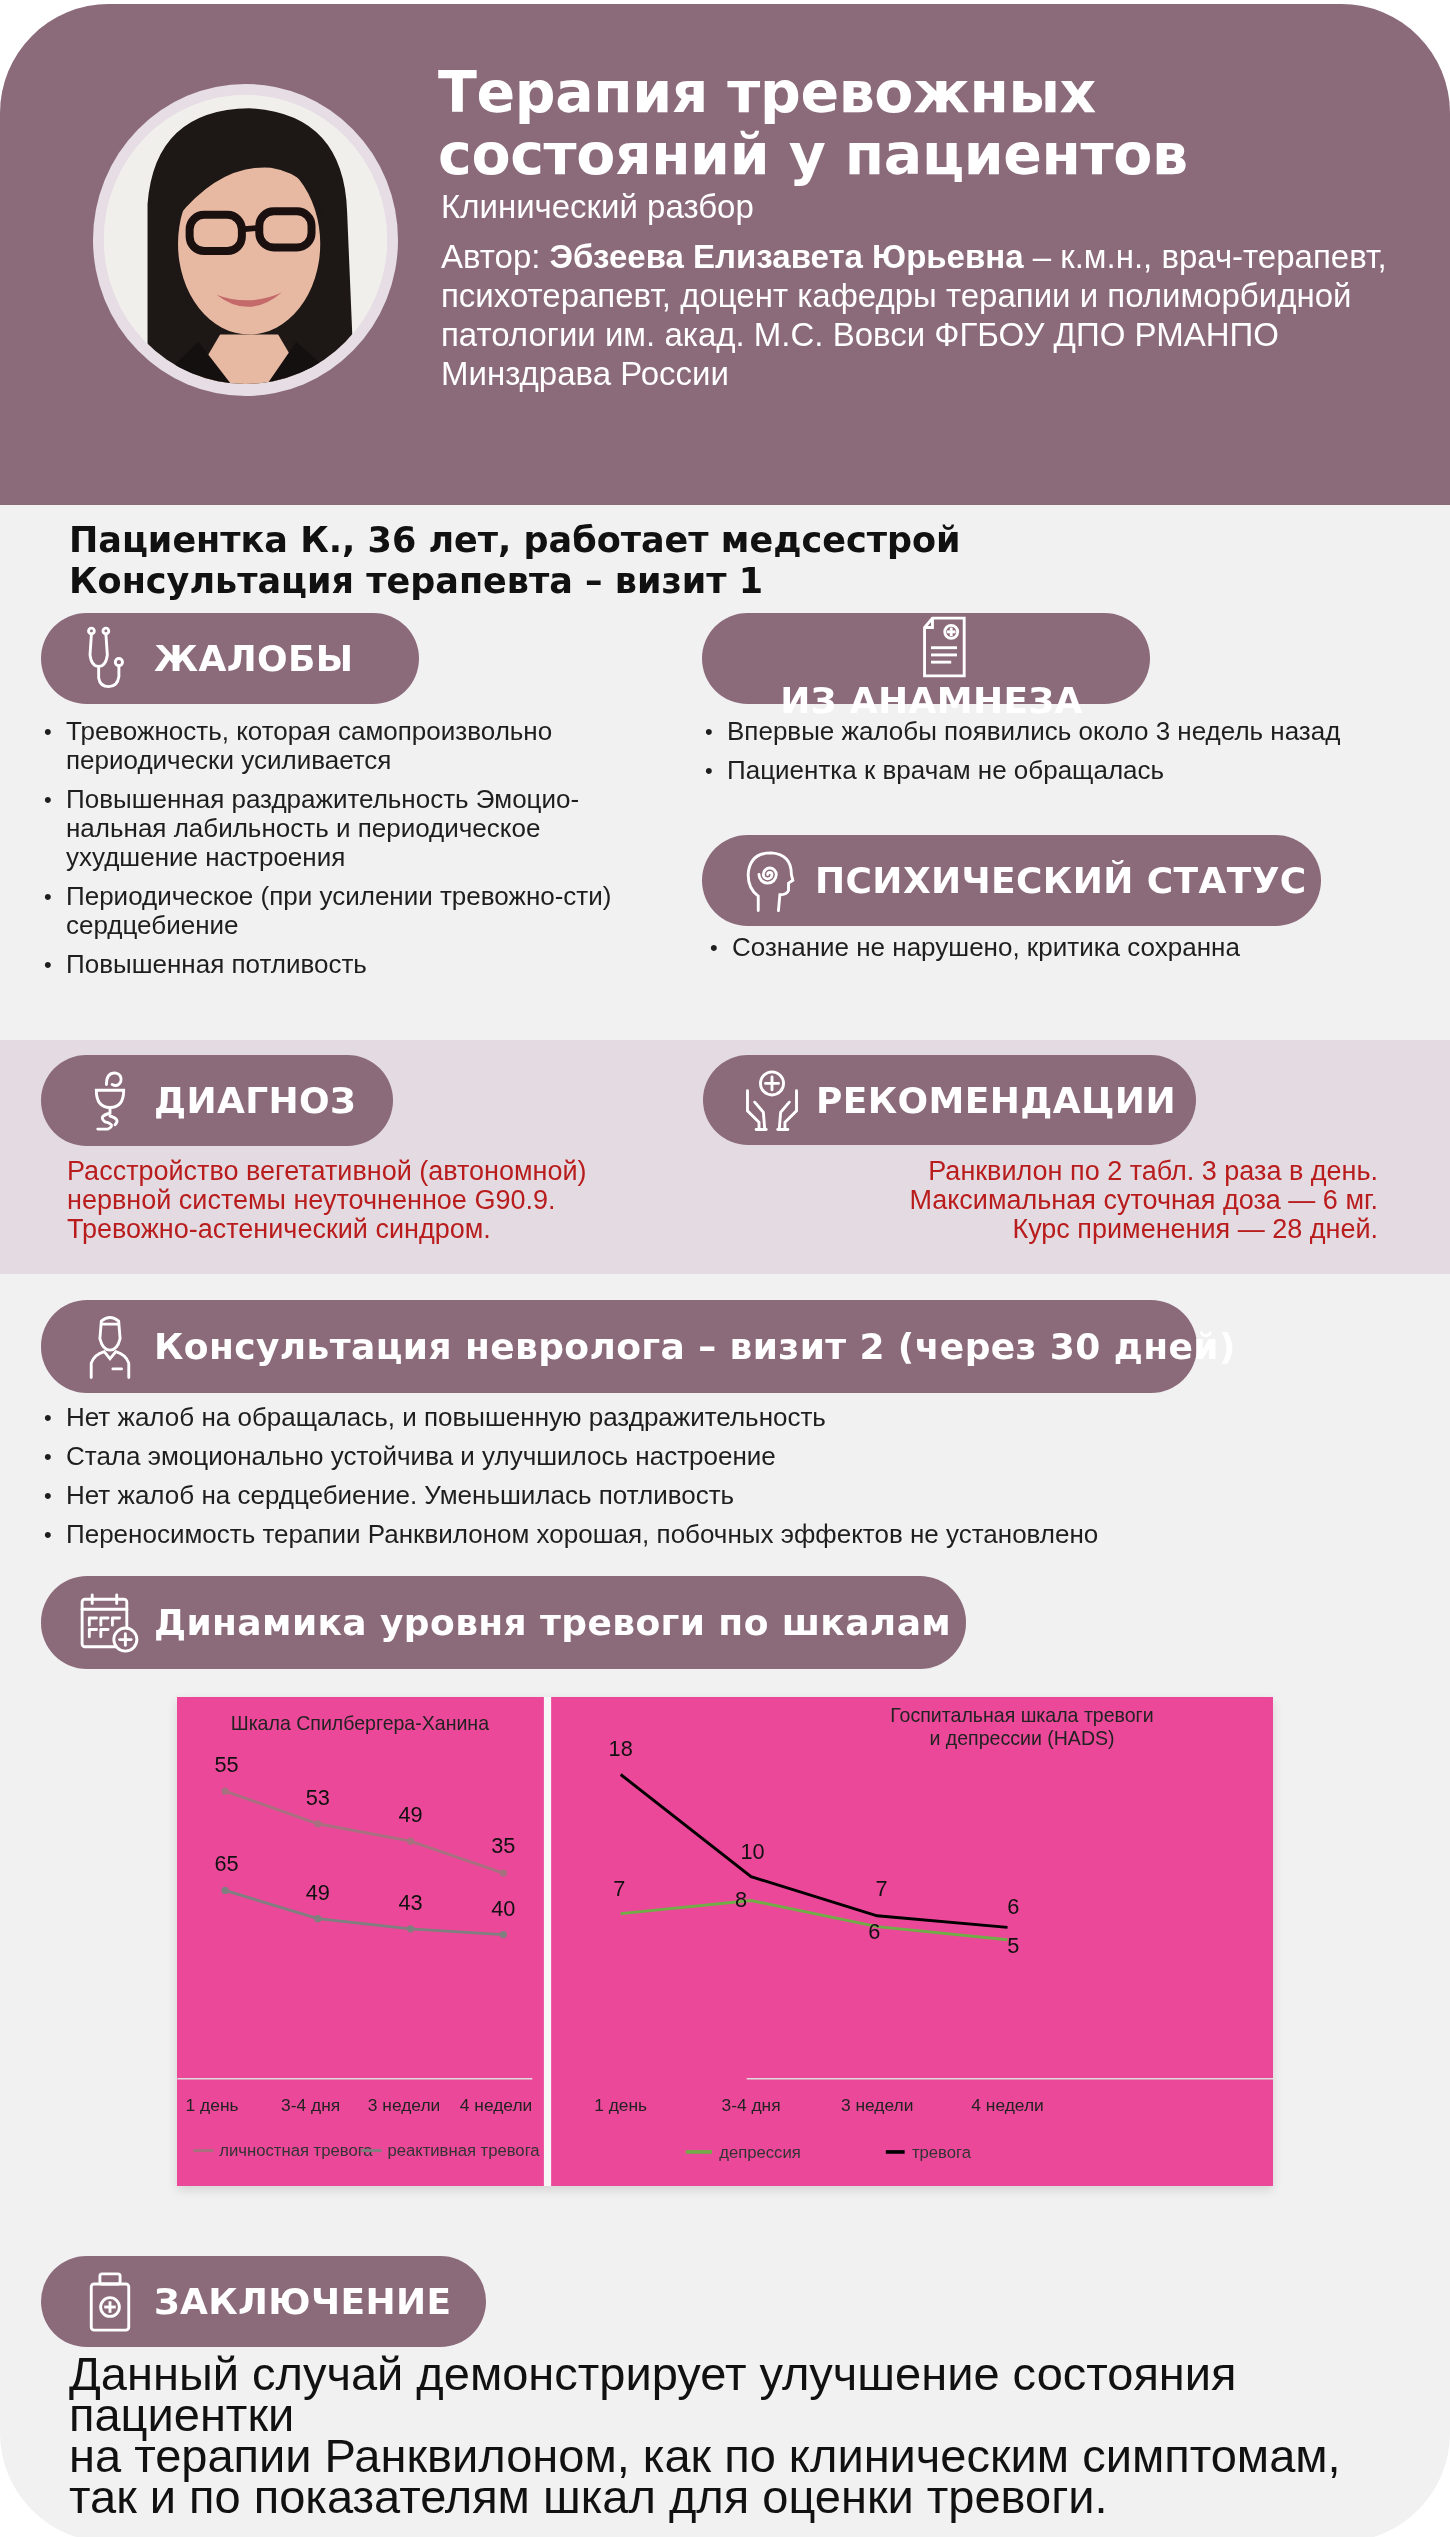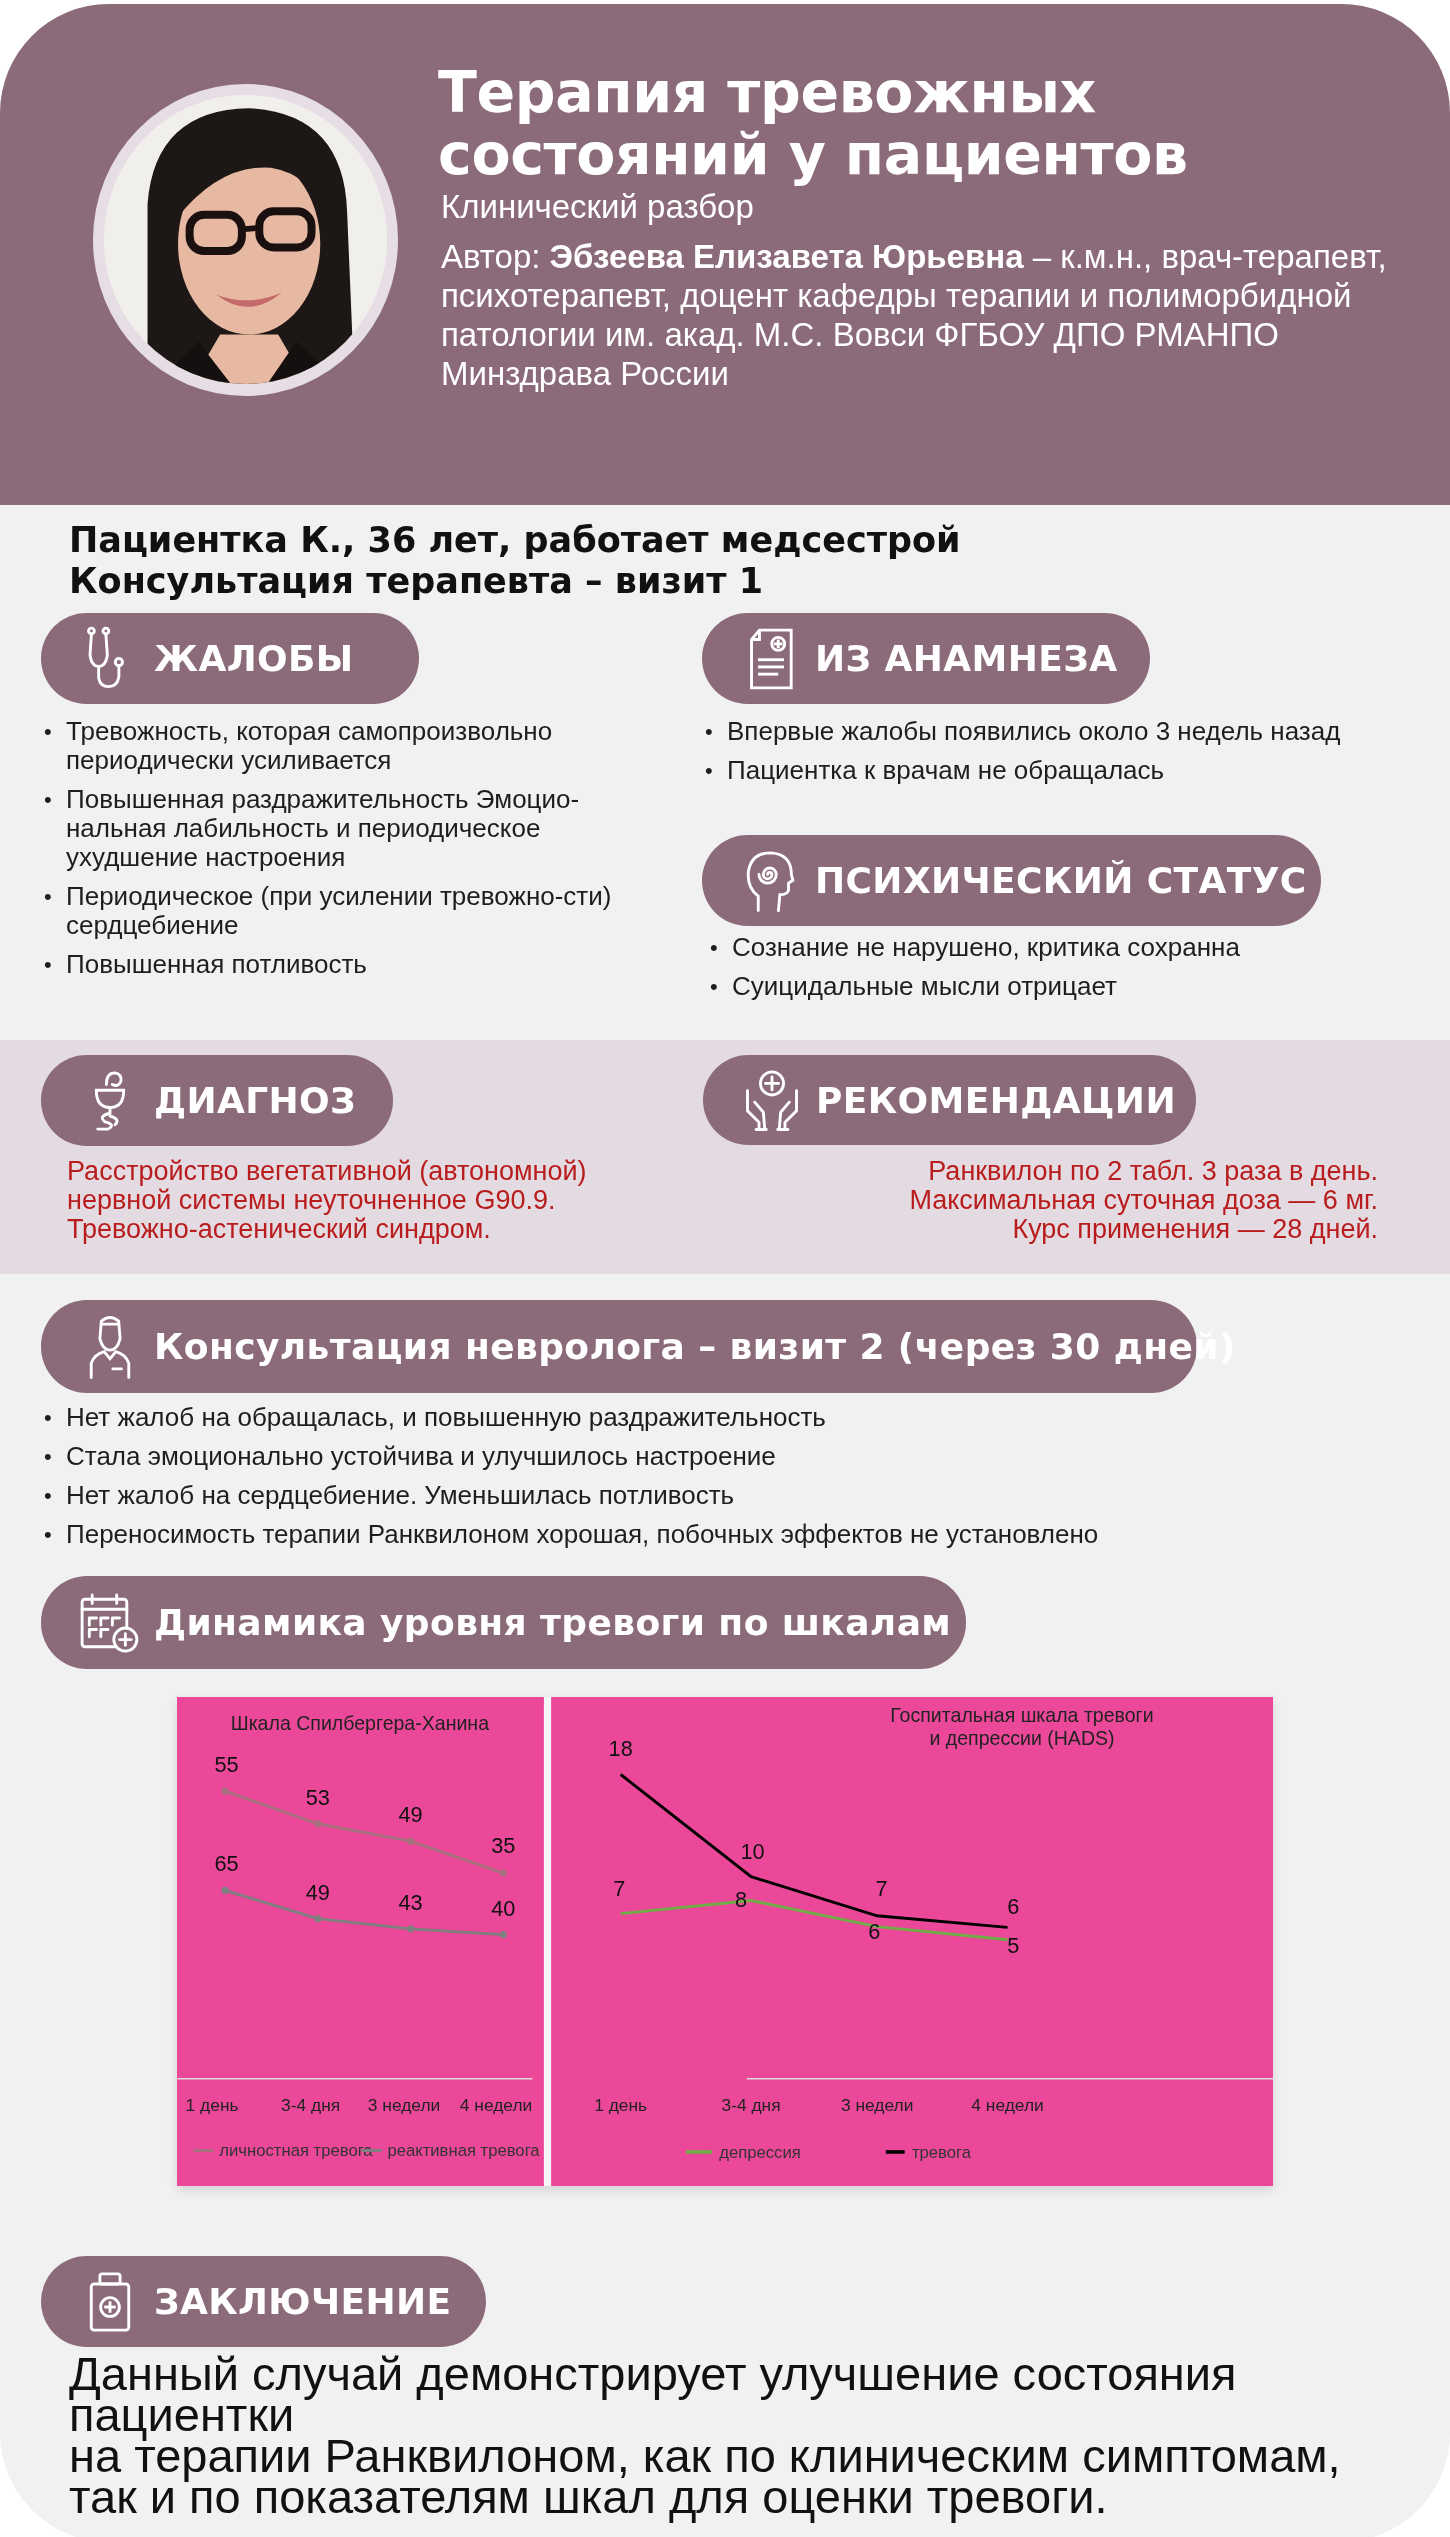--- a/index.html
+++ b/index.html
@@ -80,21 +80,21 @@
     </span>
     <span class="lbl">ЖАЛОБЫ</span>
   </div>
   <ul class="bul" style="left:41px; top:713px; width:624px;">
     <li>Тревожность, которая самопроизвольно периодически усиливается</li>
     <li>Повышенная раздражительность Эмоцио-нальная лабильность и периодическое ухудшение настроения</li>
     <li>Периодическое (при усилении тревожно-сти) сердцебиение</li>
     <li>Повышенная потливость</li>
   </ul>
 
-  <div class="pill" style="left:702px; top:609px; width:448px; height:91px;">
+  <div class="pill" style="left:702px; top:609px; width:448px; height:91px;flex-direction:column;">
     <span class="ico">
       <svg width="44" height="62" viewBox="0 0 60 86" fill="none" stroke="#fff" stroke-width="4">
         <path d="M14 3 L58 3 L58 83 L3 83 L3 16 L14 3 Z"></path>
         <path d="M3 16 L14 16 L14 3"></path>
         <circle cx="40" cy="22" r="9"></circle>
         <line x1="40" y1="16" x2="40" y2="28"></line>
           <line x1="34" y1="22" x2="46" y2="22"></line>
         <line x1="12" y1="44" x2="48" y2="44"></line>
           <line x1="12" y1="54" x2="48" y2="54"></line>
           <line x1="12" y1="64" x2="40" y2="64"></line>
@@ -111,21 +111,20 @@
     <span class="ico">
       <svg width="51" height="62" viewBox="0 0 70 86" fill="none" stroke="#fff" stroke-width="4" stroke-linecap="round">
         <path d="M18 84 L18 64 Q4 54 4 34 Q6 4 36 4 Q64 6 64 34 L66 42 L60 46 L60 56 Q58 62 48 62 L46 84"></path>
         <path d="M34 34 m-3 0 a3 3 0 1 1 6 0 a6 6 0 1 1 -12 0 a9 9 0 1 1 18 0 a12 12 0 1 1 -24 0"></path>
       </svg>
     </span>
     <span class="lbl">ПСИХИЧЕСКИЙ СТАТУС</span>
   </div>
   <ul class="bul" style="left:707px; top:929px; width:653px;">
     <li>Сознание не нарушено, критика сохранна</li>
-    <li>Суицидальные мысли отрицает</li>
   </ul>
 
   <div class="band"></div>
 
   <div class="pill" style="left:41px; top:1051px; width:352px; height:91px;">
     <span class="ico">
       <svg width="36" height="62" viewBox="0 0 50 86" fill="none" stroke="#fff" stroke-width="4" stroke-linecap="round">
         <path d="M6 28 Q6 52 25 52 Q44 52 44 28 Z"></path>
         <path d="M20 20 Q20 4 32 4 Q42 6 40 16 Q36 24 28 20"></path>
         <path d="M25 52 L25 60 Q8 64 18 72 Q34 76 22 82 L8 82"></path>

